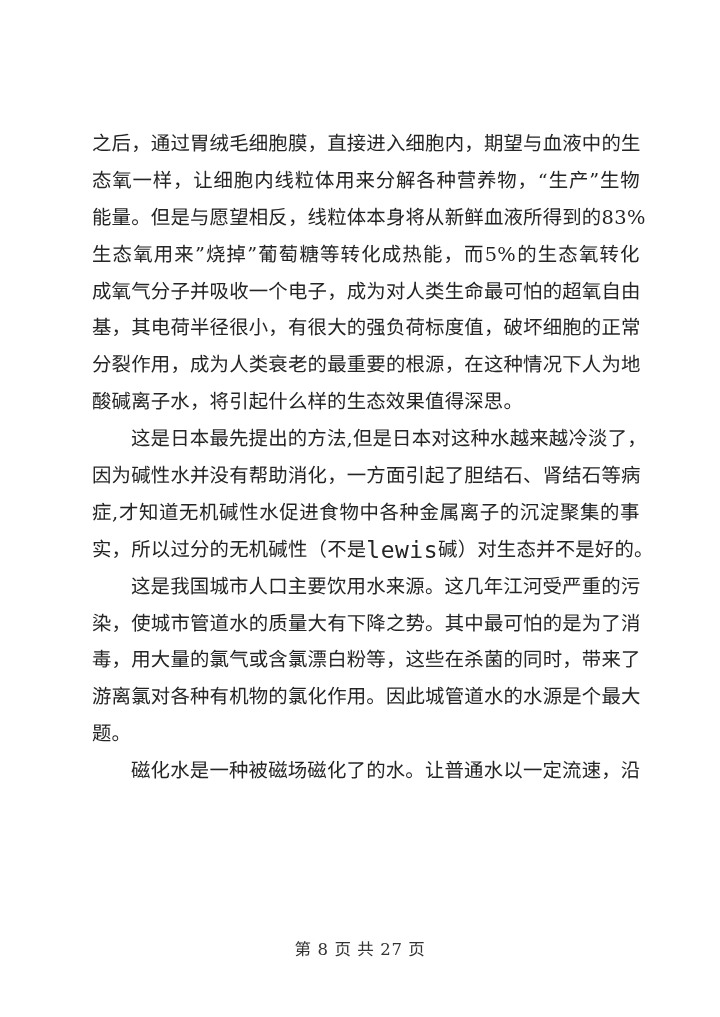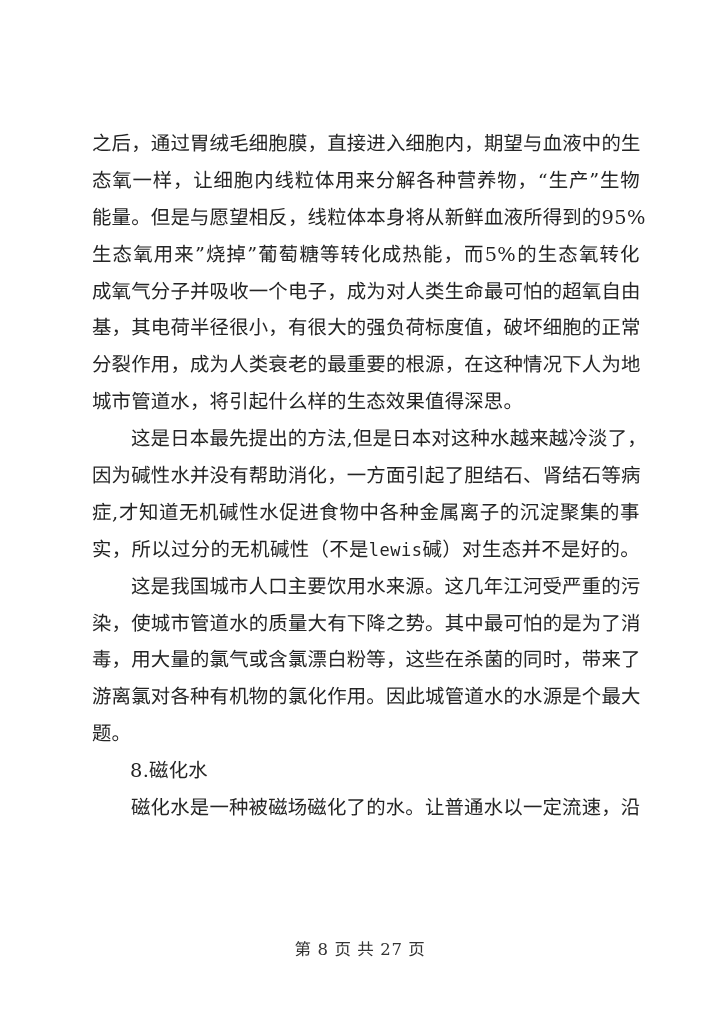--- a/index.html
+++ b/index.html
@@ -60,21 +60,21 @@
   .indent-head {
     padding-left: 38px;
   }
 
   .latin {
     font-family: "DejaVu Serif", "Liberation Serif", serif;
     letter-spacing: 0.4px;
   }
   .mono-latin {
     font-family: "DejaVu Sans Mono", "Liberation Mono", monospace;
-    font-size: 17px;
+    font-size: 23px;
     letter-spacing: 0.5px;
   }
 
   
   .footer {
     position: absolute;
     left: 0;
     top: 936px;
     width: 720px;
     text-align: center;
@@ -173,21 +173,21 @@
         <span>将</span>
         <span>从</span>
         <span>新</span>
         <span>鲜</span>
         <span>血</span>
         <span>液</span>
         <span>所</span>
         <span>得</span>
         <span>到</span>
         <span>的</span>
-        <span><span class="latin">95%</span></span>
+        <span><span class="latin">83%</span></span>
       </div>
       <div class="line justify">
         <span>生</span>
         <span>态</span>
         <span>氧</span>
         <span>用</span>
         <span>来</span>
         <span>”</span>
         <span>烧</span>
         <span>掉</span>
@@ -294,21 +294,21 @@
         <span>在</span>
         <span>这</span>
         <span>种</span>
         <span>情</span>
         <span>况</span>
         <span>下</span>
         <span>人</span>
         <span>为</span>
         <span>地</span>
       </div>
-      <div class="line ragged">城市管道水，将引起什么样的生态效果值得深思。</div>
+      <div class="line ragged">酸碱离子水，将引起什么样的生态效果值得深思。</div>
       <div class="line justify">
         <span style="width: 39px; flex: 0 0 39px;"></span>
         <span>这</span>
         <span>是</span>
         <span>日</span>
         <span>本</span>
         <span>最</span>
         <span>先</span>
         <span>提</span>
         <span>出</span>
@@ -533,21 +533,20 @@
         <span>水</span>
         <span>的</span>
         <span>水</span>
         <span>源</span>
         <span>是</span>
         <span>个</span>
         <span>最</span>
         <span>大</span>
       </div>
       <div class="line ragged">题。</div>
-      <div class="line ragged indent-head"><span class="latin">8</span>.磁化水</div>
       <div class="line justify">
         <span style="width: 39px; flex: 0 0 39px;"></span>
         <span>磁</span>
         <span>化</span>
         <span>水</span>
         <span>是</span>
         <span>一</span>
         <span>种</span>
         <span>被</span>
         <span>磁</span>

